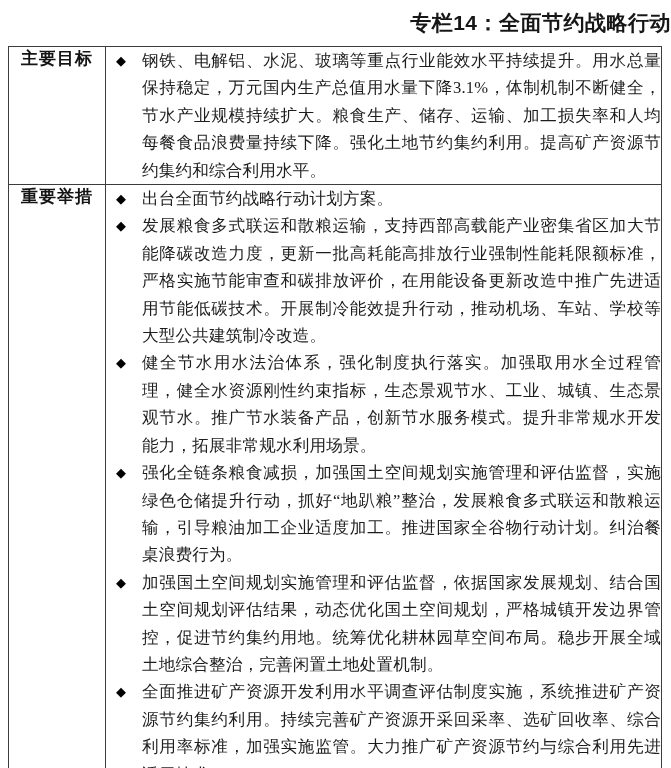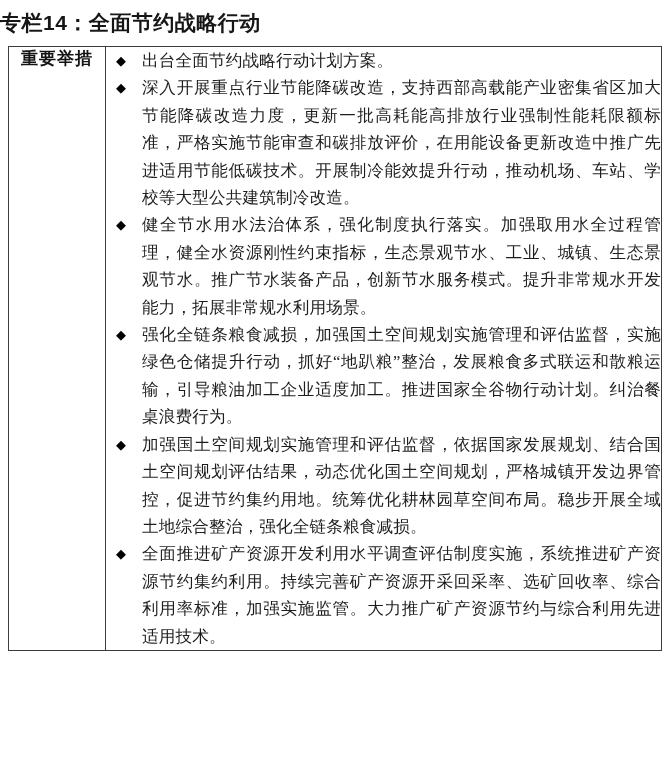--- a/index.html
+++ b/index.html
@@ -23,21 +23,21 @@
     height: 768px;
     box-sizing: border-box;
   }
 
   
   .box-title {
     position: absolute;
     top: 8px;
     left: 0;
     width: 671px;
-    text-align: left;
+    text-align: right;
     font-family: "Liberation Sans", "DejaVu Sans", sans-serif;
     font-weight: bold;
     font-size: 21px;
     letter-spacing: 0.5px;
     line-height: 30px;
     color: #161616;
   }
 
   
   .box-table {
@@ -110,44 +110,55 @@
 </head>
 <body>
 
 <div class="page">
 
   <div class="box-title">专栏14：全面节约战略行动</div>
 
   <table class="box-table">
     <tbody>
 
+      <tr class="goals">
+        <td class="row-label-cell">主要目标</td>
+        <td class="row-content-cell">
+          <ul class="bullets">
+            <li>
+              <span class="marker">◆</span>
+              <span class="btext">钢铁、电解铝、水泥、玻璃等重点行业能效水平持续提升。用水总量保持稳定，万元国内生产总值用水量下降3.1%，体制机制不断健全，节水产业规模持续扩大。粮食生产、储存、运输、加工损失率和人均每餐食品浪费量持续下降。强化土地节约集约利用。提高矿产资源节约集约和综合利用水平。</span>
+            </li>
+          </ul>
+        </td>
+      </tr>
 
       <tr class="measures">
         <td class="row-label-cell">重要举措</td>
         <td class="row-content-cell">
           <ul class="bullets">
             <li>
               <span class="marker">◆</span>
               <span class="btext">出台全面节约战略行动计划方案。</span>
             </li>
             <li>
               <span class="marker">◆</span>
-              <span class="btext">深入开展重点行业节能降碳改造，支持西部高载能产业密集省区加大节能降碳改造力度，更新一批高耗能高排放行业强制性能耗限额标准，严格实施节能审查和碳排放评价，在用能设备更新改造中推广先进适用节能低碳技术。开展制冷能效提升行动，推动机场、车站、学校等大型公共建筑制冷改造。</span>
+              <span class="btext">发展粮食多式联运和散粮运输，支持西部高载能产业密集省区加大节能降碳改造力度，更新一批高耗能高排放行业强制性能耗限额标准，严格实施节能审查和碳排放评价，在用能设备更新改造中推广先进适用节能低碳技术。开展制冷能效提升行动，推动机场、车站、学校等大型公共建筑制冷改造。</span>
             </li>
             <li>
               <span class="marker">◆</span>
               <span class="btext">健全节水用水法治体系，强化制度执行落实。加强取用水全过程管理，健全水资源刚性约束指标，生态景观节水、工业、城镇、生态景观节水。推广节水装备产品，创新节水服务模式。提升非常规水开发能力，拓展非常规水利用场景。</span>
             </li>
             <li>
               <span class="marker">◆</span>
               <span class="btext">强化全链条粮食减损，加强国土空间规划实施管理和评估监督，实施绿色仓储提升行动，抓好“地趴粮”整治，发展粮食多式联运和散粮运输，引导粮油加工企业适度加工。推进国家全谷物行动计划。纠治餐桌浪费行为。</span>
             </li>
             <li>
               <span class="marker">◆</span>
-              <span class="btext">加强国土空间规划实施管理和评估监督，依据国家发展规划、结合国土空间规划评估结果，动态优化国土空间规划，严格城镇开发边界管控，促进节约集约用地。统筹优化耕林园草空间布局。稳步开展全域土地综合整治，强化全链条粮食减损。</span>
+              <span class="btext">加强国土空间规划实施管理和评估监督，依据国家发展规划、结合国土空间规划评估结果，动态优化国土空间规划，严格城镇开发边界管控，促进节约集约用地。统筹优化耕林园草空间布局。稳步开展全域土地综合整治，完善闲置土地处置机制。</span>
             </li>
             <li>
               <span class="marker">◆</span>
               <span class="btext">全面推进矿产资源开发利用水平调查评估制度实施，系统推进矿产资源节约集约利用。持续完善矿产资源开采回采率、选矿回收率、综合利用率标准，加强实施监管。大力推广矿产资源节约与综合利用先进适用技术。</span>
             </li>
           </ul>
         </td>
       </tr>
 
     </tbody>

